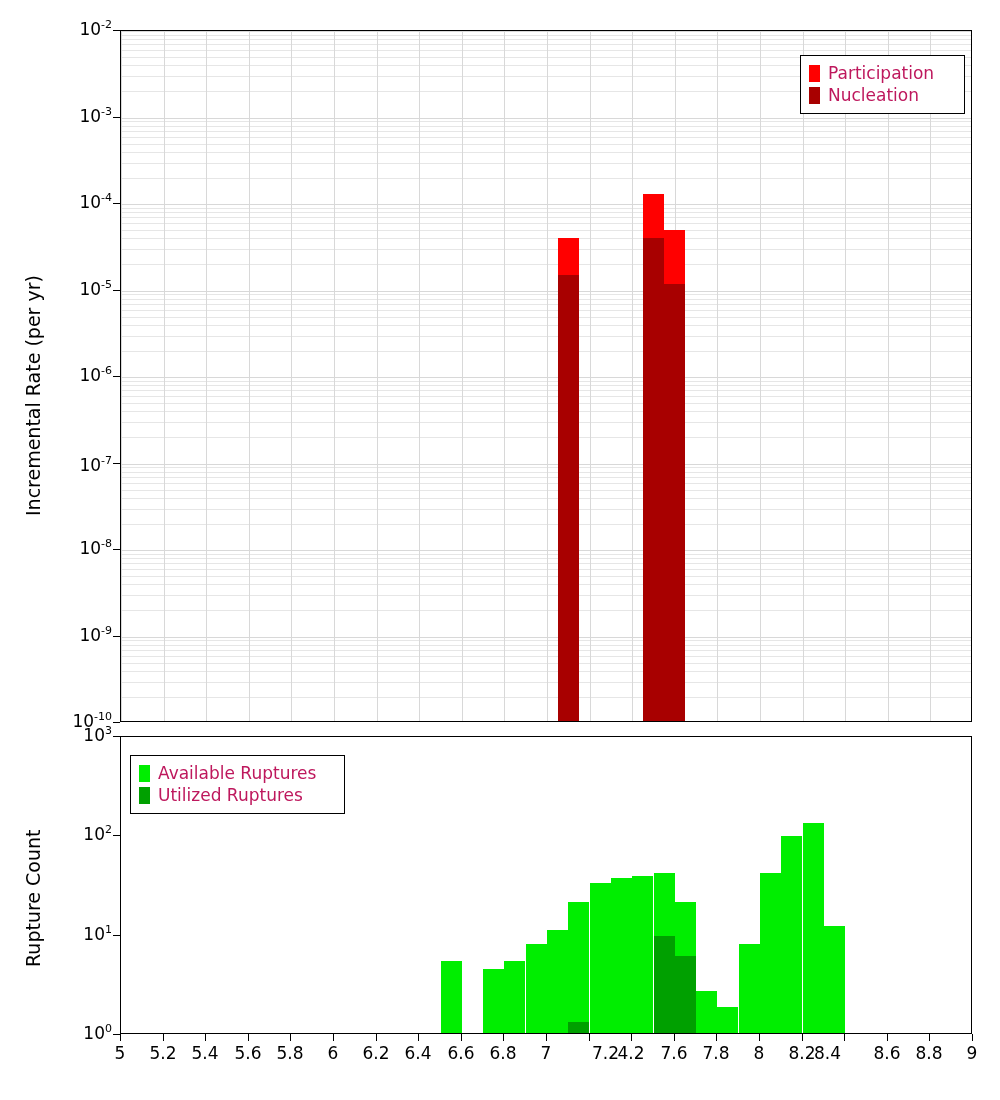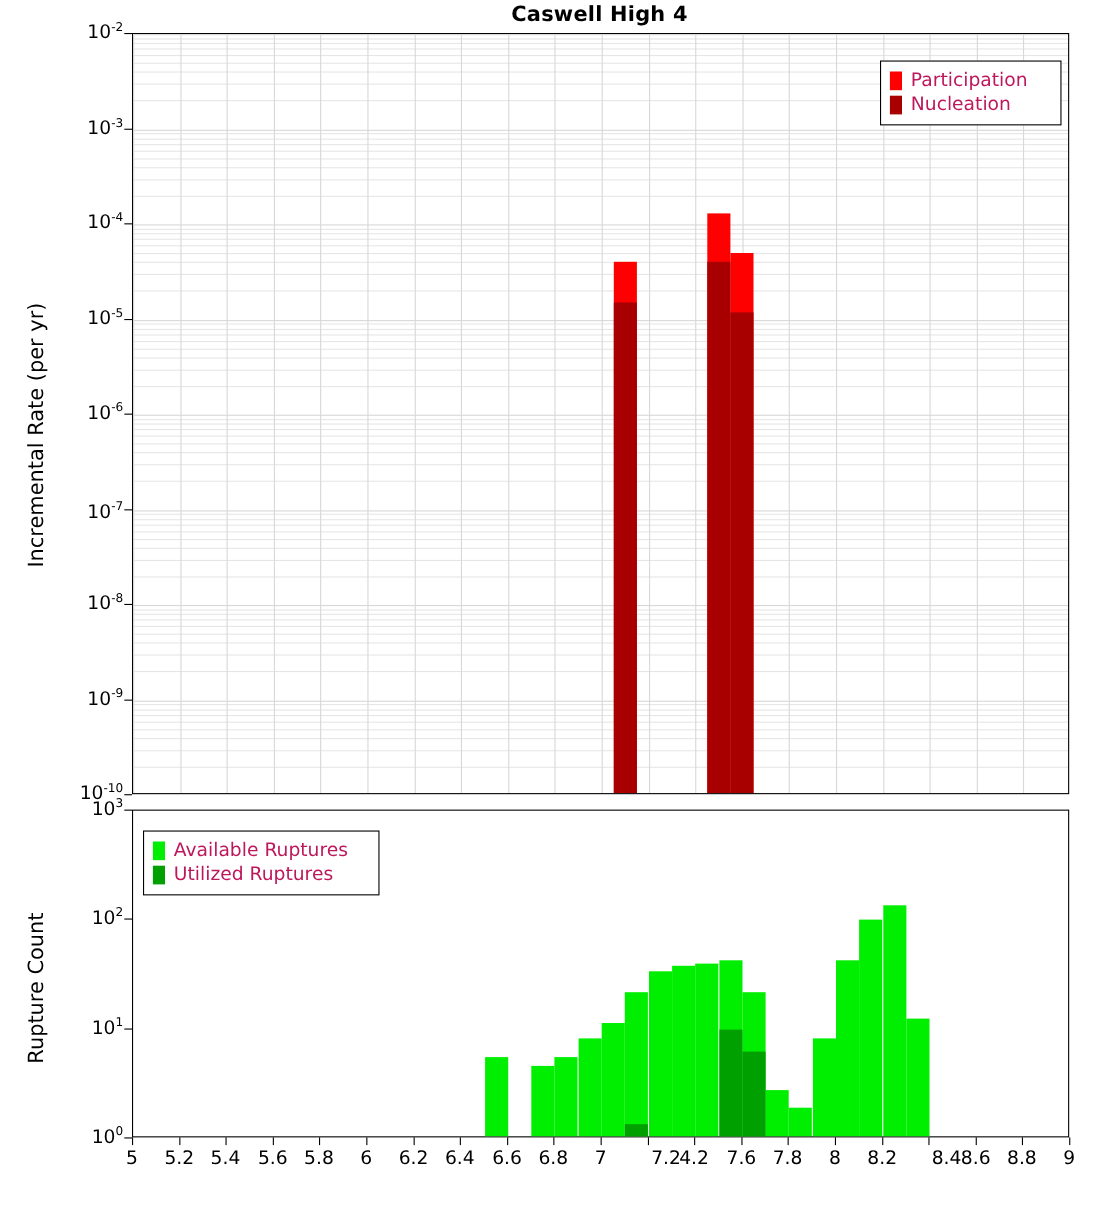--- a/index.html
+++ b/index.html
@@ -110,21 +110,20 @@
     font-size: 17px;
     color: #be185d;
     white-space: nowrap;
   }
 </style>
 </head>
 <body>
 
 <div id="root">
 
-  <div class="chart-title">Caswell High 4</div>
 
   <div class="panel" id="panel-top" style="left: 120px; top: 30px; width: 852px; height: 692px;">
       <div class="gridline" style="left: 0px; top: 666px; width: 852px; height: 1px;"></div>
       <div class="gridline" style="left: 0px; top: 651px; width: 852px; height: 1px;"></div>
       <div class="gridline" style="left: 0px; top: 640px; width: 852px; height: 1px;"></div>
       <div class="gridline" style="left: 0px; top: 632px; width: 852px; height: 1px;"></div>
       <div class="gridline" style="left: 0px; top: 625px; width: 852px; height: 1px;"></div>
       <div class="gridline" style="left: 0px; top: 619px; width: 852px; height: 1px;"></div>
       <div class="gridline" style="left: 0px; top: 614px; width: 852px; height: 1px;"></div>
       <div class="gridline" style="left: 0px; top: 609px; width: 852px; height: 1px;"></div>
@@ -324,20 +323,20 @@
     <div class="ticklabel" style="left: 601px; top: 1043px; width: 60px; text-align: center;">4.2</div>
     <div class="tick" style="left: 674px; top: 1034px; width: 1px; height: 7px;"></div>
     <div class="ticklabel" style="left: 644px; top: 1043px; width: 60px; text-align: center;">7.6</div>
     <div class="tick" style="left: 716px; top: 1034px; width: 1px; height: 7px;"></div>
     <div class="ticklabel" style="left: 686px; top: 1043px; width: 60px; text-align: center;">7.8</div>
     <div class="tick" style="left: 759px; top: 1034px; width: 1px; height: 7px;"></div>
     <div class="ticklabel" style="left: 729px; top: 1043px; width: 60px; text-align: center;">8</div>
     <div class="tick" style="left: 802px; top: 1034px; width: 1px; height: 7px;"></div>
     <div class="ticklabel" style="left: 772px; top: 1043px; width: 60px; text-align: center;">8.2</div>
     <div class="tick" style="left: 844px; top: 1034px; width: 1px; height: 7px;"></div>
-    <div class="ticklabel" style="left: 814px; top: 1043px; width: 60px; text-align: right;">8.4</div>
+    <div class="ticklabel" style="left: 814px; top: 1043px; width: 60px; text-align: left;">8.4</div>
     <div class="tick" style="left: 887px; top: 1034px; width: 1px; height: 7px;"></div>
     <div class="ticklabel" style="left: 857px; top: 1043px; width: 60px; text-align: center;">8.6</div>
     <div class="tick" style="left: 929px; top: 1034px; width: 1px; height: 7px;"></div>
     <div class="ticklabel" style="left: 899px; top: 1043px; width: 60px; text-align: center;">8.8</div>
     <div class="tick" style="left: 972px; top: 1034px; width: 1px; height: 7px;"></div>
     <div class="ticklabel" style="left: 942px; top: 1043px; width: 60px; text-align: center;">9</div>
   </div>
 
 </body></html>

